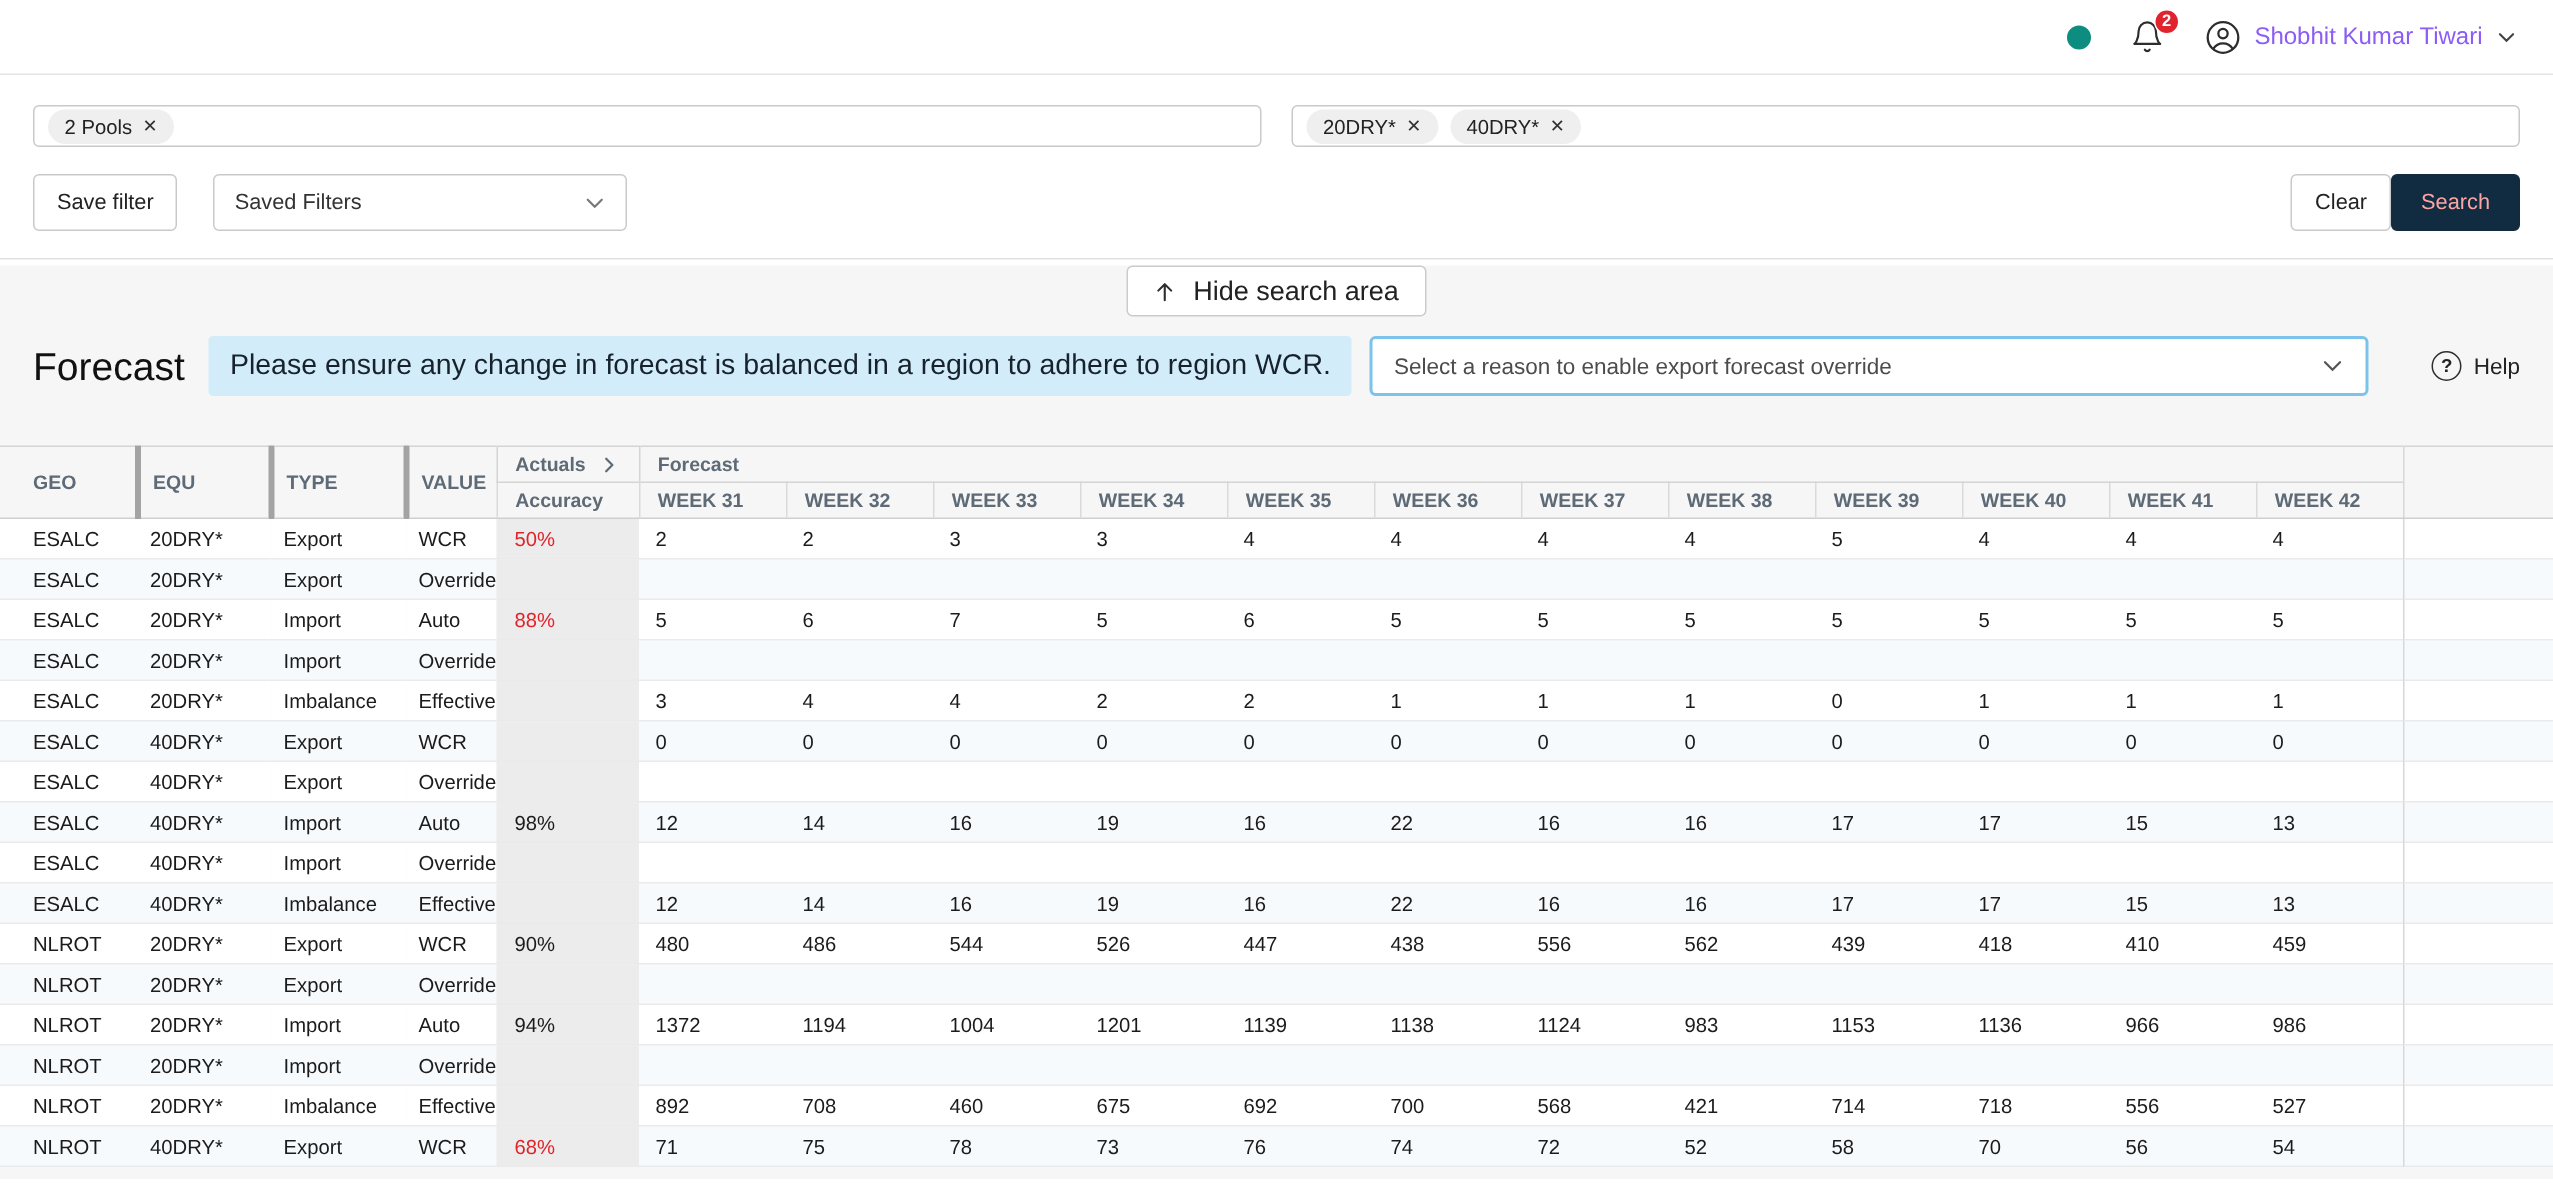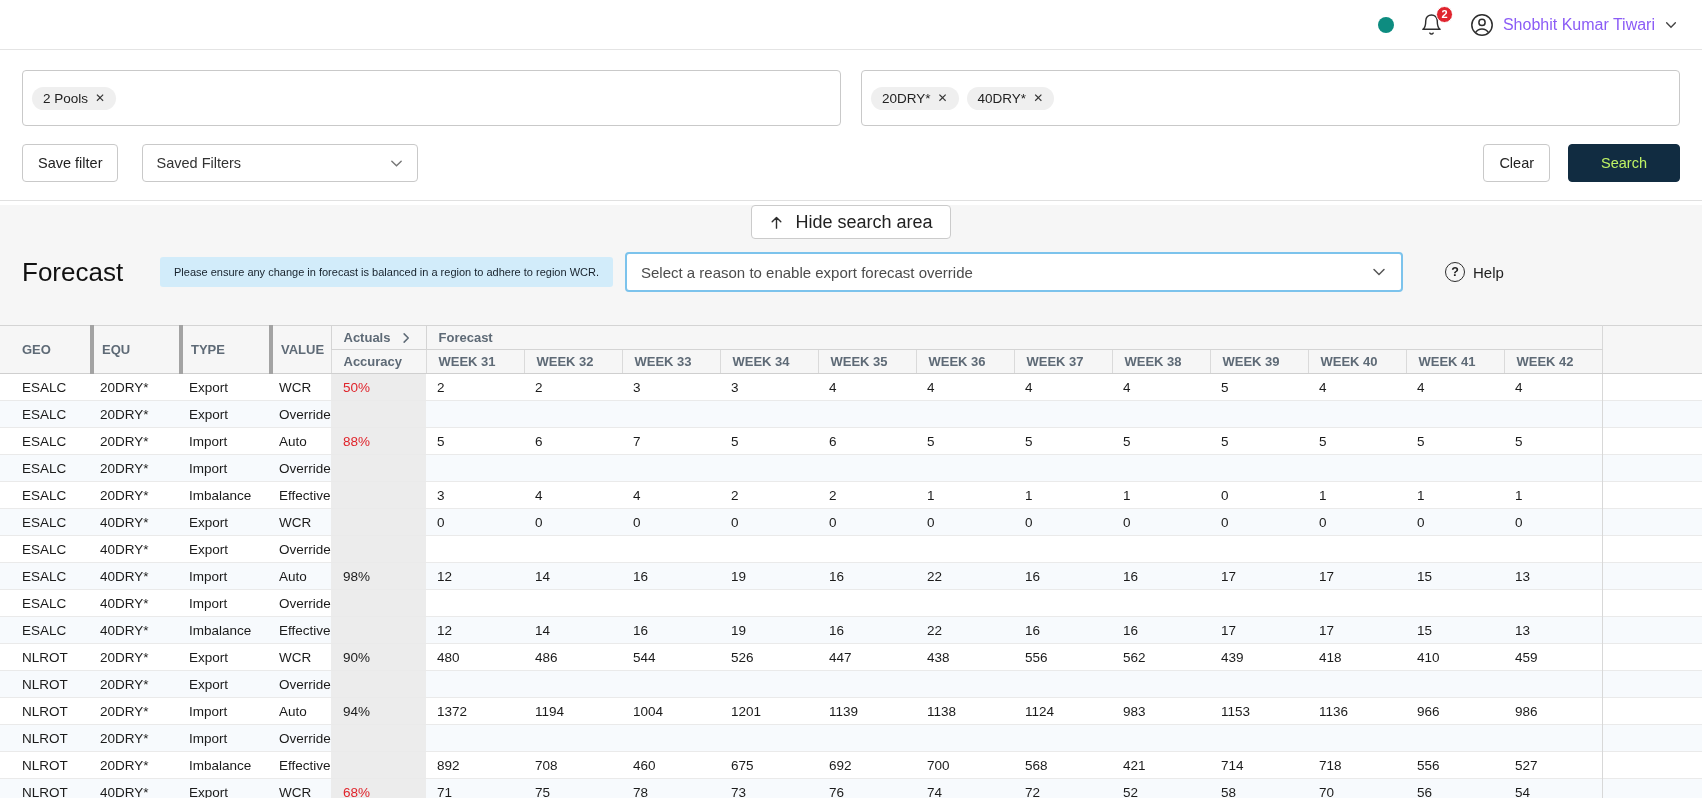--- a/index.html
+++ b/index.html
@@ -15,44 +15,44 @@
   .bell-wrap { position:relative; width:24px; height:24px; cursor:pointer; }
   .badge { position:absolute; top:-7px; right:-9px; min-width:17px; height:17px; border-radius:50%;
     background:var(--badge,#e0242e); color:#fff; font-size:11px; font-weight:700;
     display:flex; align-items:center; justify-content:center; border:1px solid #fff; }
   .user-menu { display:flex; align-items:center; gap:9px; cursor:pointer; }
   .user-name { font-size:16px; color:#8b5cf6; }
 
   
   .search-section { padding:20px 22px 18px 22px; border-bottom:1px solid #e0e0e0; background:#fff; }
   .filters-row { display:flex; gap:20px; }
-  .input-box { flex:1; height:56px; border:1px solid #c9c9c9; border-radius:4px;
+  .input-box { flex:1; height:28px; border:1px solid #c9c9c9; border-radius:4px;
     display:flex; align-items:center; gap:8px; padding:0 9px; background:#fff; cursor:text; }
   .chip { background:#efefef; border-radius:15px; padding:4px 11px; font-size:13.5px;
     display:flex; align-items:center; gap:7px; color:#222; white-space:nowrap; }
   .chip-x { font-size:12px; color:#333; cursor:pointer; }
   .buttons-row { margin-top:18px; display:flex; align-items:center; }
   .btn { border:1px solid #c9c9c9; background:#fff; border-radius:4px; font-size:14.5px;
     padding:0 15px; height:38px; display:flex; align-items:center; color:#222; cursor:pointer;
     font-family:"Liberation Sans", sans-serif; }
   .select-box { margin-left:24px; width:276px; height:38px; border:1px solid #c9c9c9; border-radius:4px;
     display:flex; align-items:center; justify-content:space-between; padding:0 13px; font-size:14.5px;
     color:#333; cursor:pointer; background:#fff; }
-  .right-btns { margin-left:auto; display:flex; gap:18px; }
-  .btn-primary { background:var(--primary,#112c41); border-color:var(--primary,#112c41); color:#bef264;
-    padding:0 32px; }
+  .right-btns { margin-left:auto; display:flex; }
+  .btn-primary { background:var(--primary,#112c41); border-color:var(--primary,#112c41); color:#fca5a5;
+    padding:0 19px; }
 
   
   .content { background:#f6f6f6; height:609px; }
   .hide-btn { margin:4px auto 0 auto; width:fit-content; display:flex; align-items:center; gap:11px;
     border:1px solid #cbcbcb; background:#fff; border-radius:4px; padding:0 17px; height:34px;
     font-size:18px; color:#222; cursor:pointer; }
   .forecast-row { margin-top:13px; padding:0 22px; display:flex; align-items:center; }
   .forecast-title { font-size:26px; font-weight:500; color:#111; width:138px; }
-  .banner { background:var(--banner,#d2ecfa); color:#17222c; font-size:11px; padding:9px 14px;
+  .banner { background:var(--banner,#d2ecfa); color:#17222c; font-size:19px; padding:9px 14px;
     border-radius:3px; white-space:nowrap; }
   .reason-select { margin-left:12px; width:778px; height:40px; border:2px solid var(--selborder,#7cc3ec);
     border-radius:4px; background:#fff; display:flex; align-items:center; justify-content:space-between;
     padding:0 14px; font-size:15px; color:#4c4c4c; cursor:pointer; }
   .help { margin-left:42px; display:flex; align-items:center; gap:8px; font-size:15px; color:#222;
     cursor:pointer; }
   .help-q { width:20px; height:20px; border:1.6px solid #2d2d2d; border-radius:50%; font-size:12.5px;
     font-weight:700; display:flex; align-items:center; justify-content:center; }
 
   

